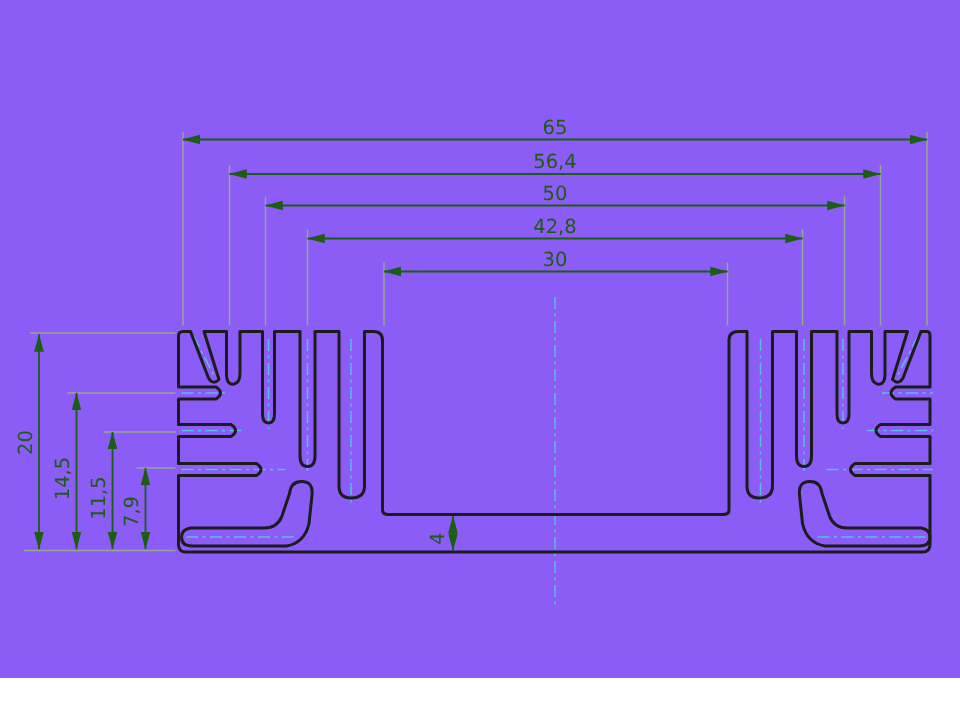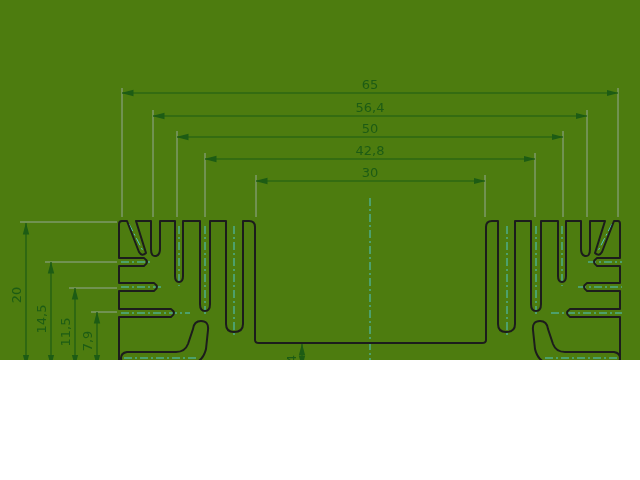--- a/index.html
+++ b/index.html
@@ -1,16 +1,16 @@
 <!DOCTYPE html>
 <html><head>
 <meta charset="utf-8">
 <style>
   html,body{margin:0;padding:0;background:#ffffff;}
-  .stage{position:relative;width:640px;height:360px;background:#4d7c0f;overflow:hidden;
+  .stage{position:relative;width:640px;height:452px;background:#8b5cf6;overflow:hidden;
          font-family:"DejaVu Sans","Liberation Sans",sans-serif;}
   svg{display:block;}
   text.dim{font-family:"DejaVu Sans","Liberation Sans",sans-serif;font-size:13px;fill:#1d5c14;}
 </style>
 </head>
 <body>
 
 <div class="stage">
 <svg width="640" height="480" viewBox="0 0 640 480">
 

